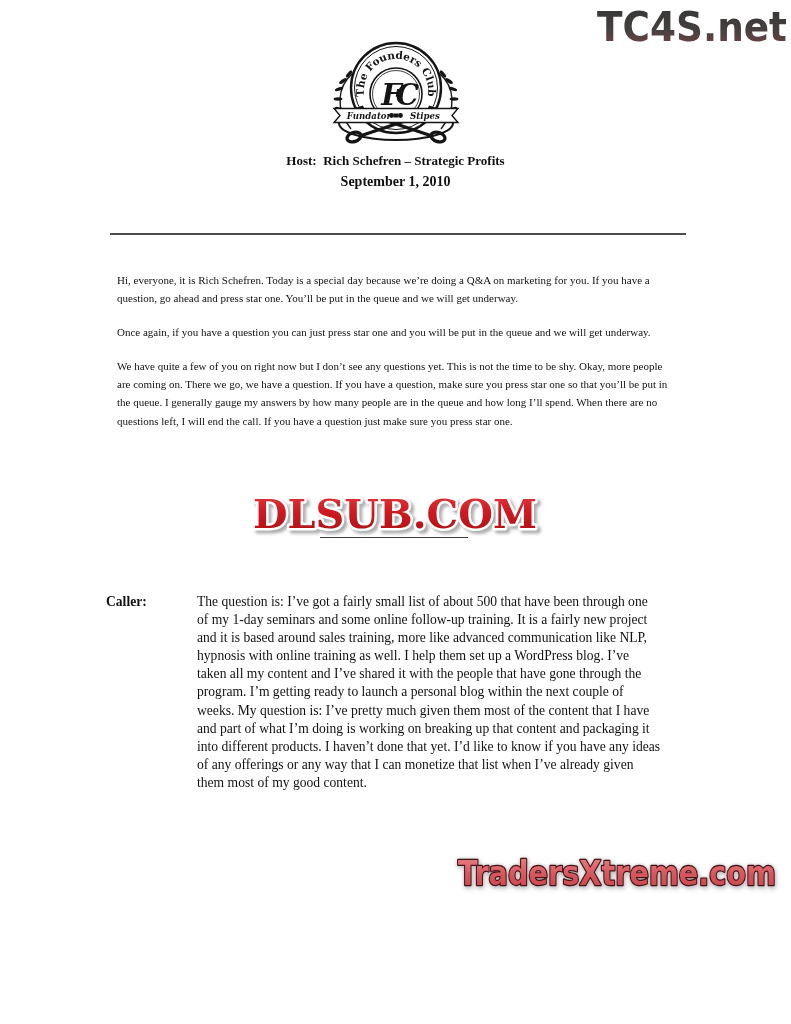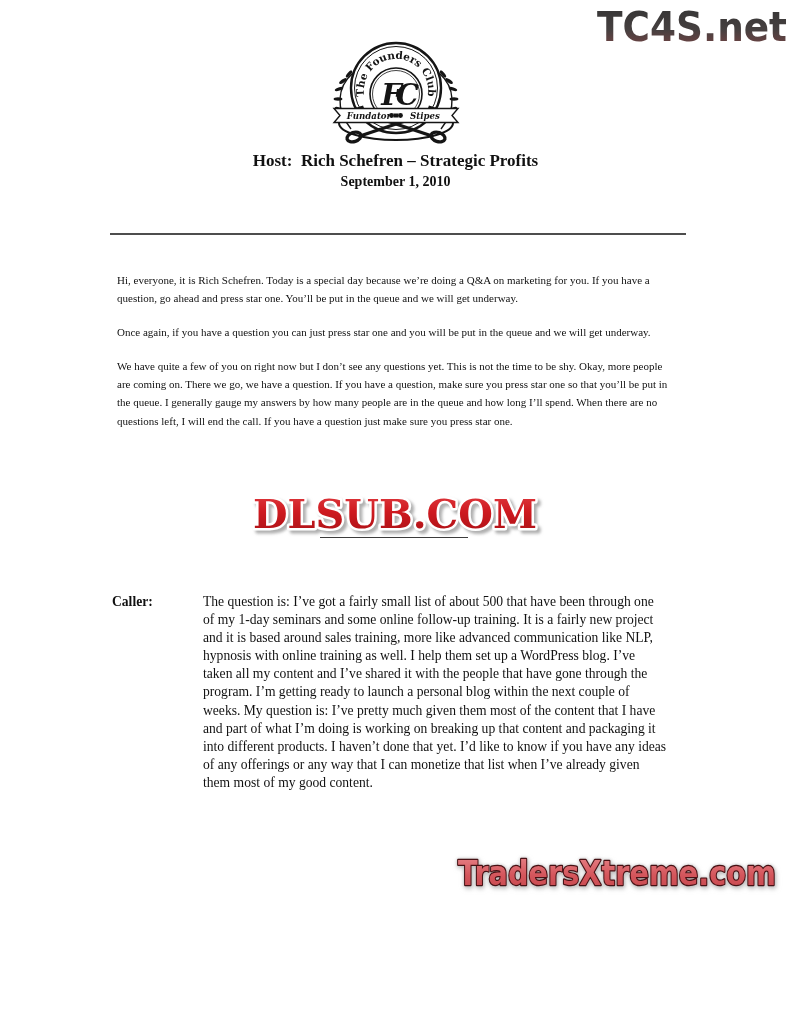--- a/index.html
+++ b/index.html
@@ -15,39 +15,39 @@
 
   
   .tc4s { position:absolute; top:3px; right:1px; }
 
   
   .crest { position:absolute; top:41px; left:50%; transform:translateX(-50%); }
 
   
   .title-block { position:absolute; top:147px; left:0; width:100%; text-align:center; }
   .doc-title  { font-size:23px; font-weight:bold; line-height:26px; margin:0; }
-  .host-line  { font-size:17px; font-weight:bold; line-height:21px; margin:3px 0 0 0; white-space:pre-wrap; }
+  .host-line  { font-size:13px; font-weight:bold; line-height:21px; margin:3px 0 0 0; white-space:pre-wrap; }
   .date-line  { font-size:14px; font-weight:bold; line-height:17px; margin:2px 0 0 0; }
 
   .title-rule { position:absolute; top:233px; left:110px; width:576px; border-top:2px solid #4d4d4d; }
 
   
   .body-text { position:absolute; top:271px; left:117px; width:560px;
                font-size:11px; line-height:18.1px; }
   .body-text p { margin:0 0 16px 0; }
 
   
   .dlsub { position:absolute; top:486px; left:246px;
            filter: drop-shadow(3px 3px 1.5px rgba(110,110,110,0.55)); }
 
   
   .separator-line { position:absolute; top:537px; left:320px; width:148px; border-top:1.3px solid #3d3d3d; }
 
   
-  .caller { position:absolute; top:593px; left:112px; width:560px;
+  .caller { position:absolute; top:593px; left:106px; width:560px;
             display:grid; grid-template-columns:91px 1fr; column-gap:0;
             font-size:13.6px; line-height:18.1px; }
   .caller-label { font-weight:bold; }
   .caller-body { width:464px; }
   .caller-body p { margin:0 0 17px 0; }
 
   
   .footer-rule { position:absolute; top:928px; left:110px; width:576px; }
   .footer-rule .thin  { height:1px; background:#c9abab; margin-bottom:1px; }
   .footer-rule .thick { height:4px; background:#632423; }

